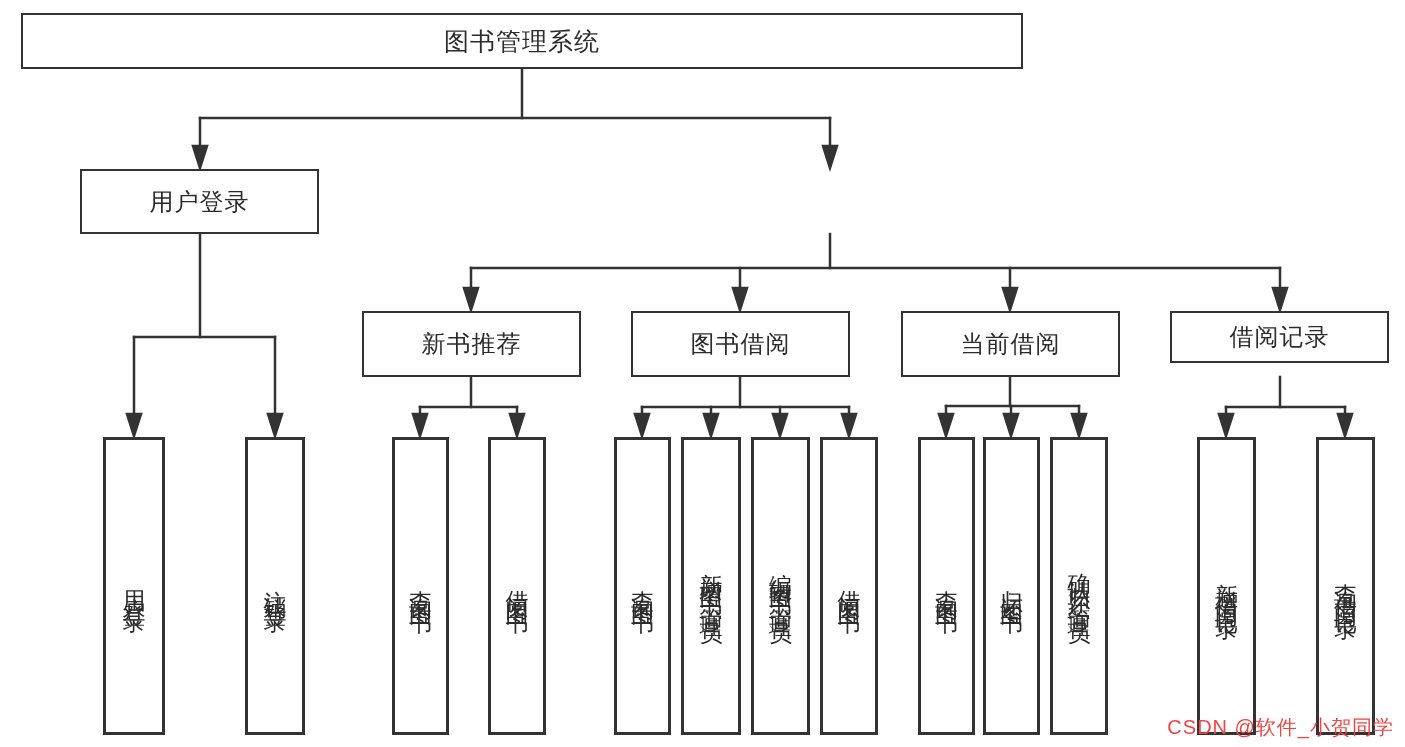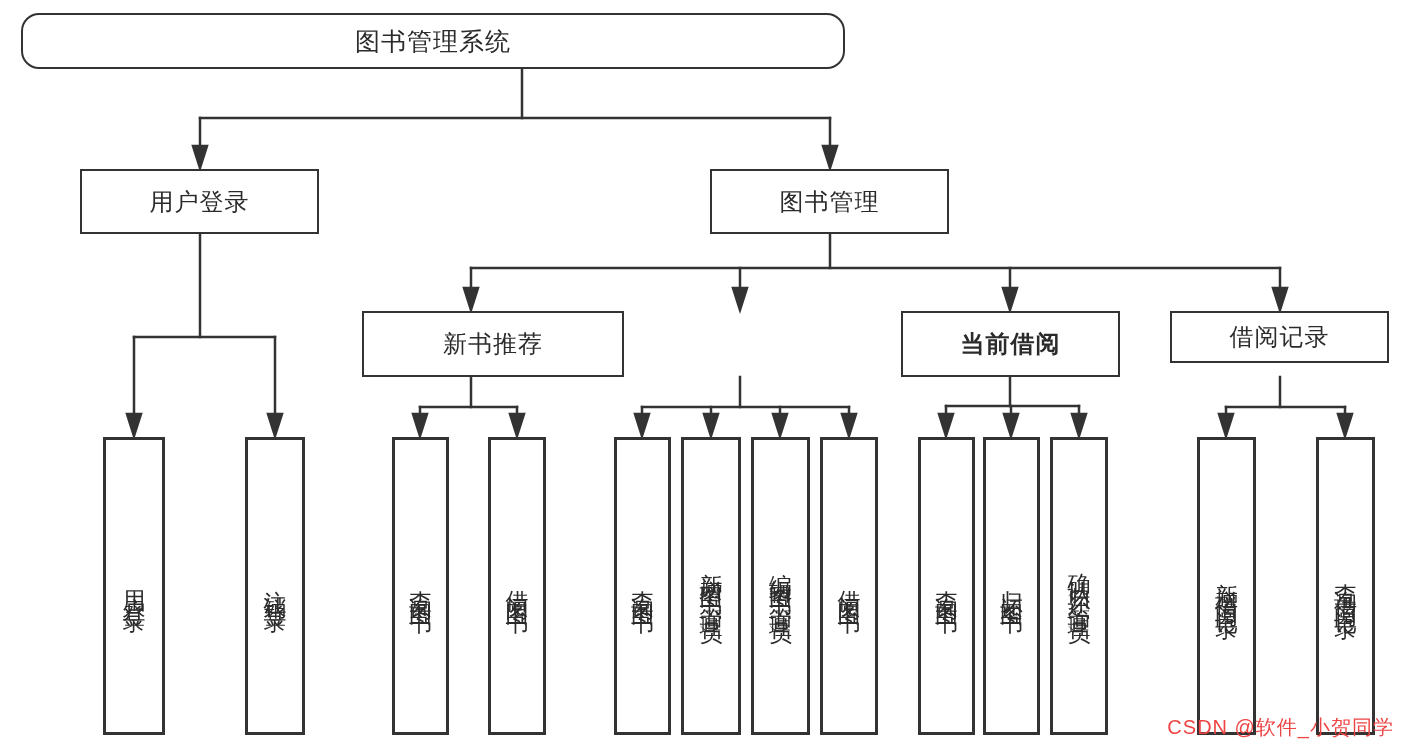--- a/index.html
+++ b/index.html
@@ -120,35 +120,35 @@
         <line x1="1280" y1="377" x2="1280" y2="407"></line>
         <line x1="1226" y1="407" x2="1345" y2="407"></line>
         <line x1="1226" y1="407" x2="1226" y2="419"></line>
         <polygon points="1226,436 1219,414 1233,414"></polygon>
         <line x1="1345" y1="407" x2="1345" y2="419"></line>
         <polygon points="1345,436 1338,414 1352,414"></polygon>
       </g>
     </g>
   </svg>
 
-  <div class="node node-root" style="left:21px; top:13px; width:824px; height:56px; border-width:2px;border-radius:18px;">
+  <div class="node node-root" style="left:21px; top:13px; width:1002px; height:56px; border-width:2px;">
     <span>图书管理系统</span>
   </div>
 
   <div class="node node-h" style="left:80px; top:169px; width:239px; height:65px;">
     <span>用户登录</span>
   </div>
-  <div class="node node-h" style="left:710px; top:169px; width:239px; height:65px;">
-    <span>图书管理</span>
-  </div>
 
-  <div class="node node-h" style="left:362px; top:311px; width:262px; height:66px;">
+  <div class="node node-h" style="left:362px; top:311px; width:219px; height:66px;">
     <span>新书推荐</span>
   </div>
-  <div class="node node-h" style="left:901px; top:311px; width:219px; height:66px;font-weight:bold;">
+  <div class="node node-h" style="left:631px; top:311px; width:219px; height:66px;">
+    <span>图书借阅</span>
+  </div>
+  <div class="node node-h" style="left:901px; top:311px; width:219px; height:66px;">
     <span>当前借阅</span>
   </div>
   <div class="node node-h" style="left:1170px; top:311px; width:219px; height:52px;">
     <span>借阅记录</span>
   </div>
 
   <div class="node node-leaf" style="left:103px; top:437px; width:62px; height:298px;">
     <span class="vtext">用户登录</span>
   </div>
   <div class="node node-leaf" style="left:245px; top:437px; width:60px; height:298px;">

